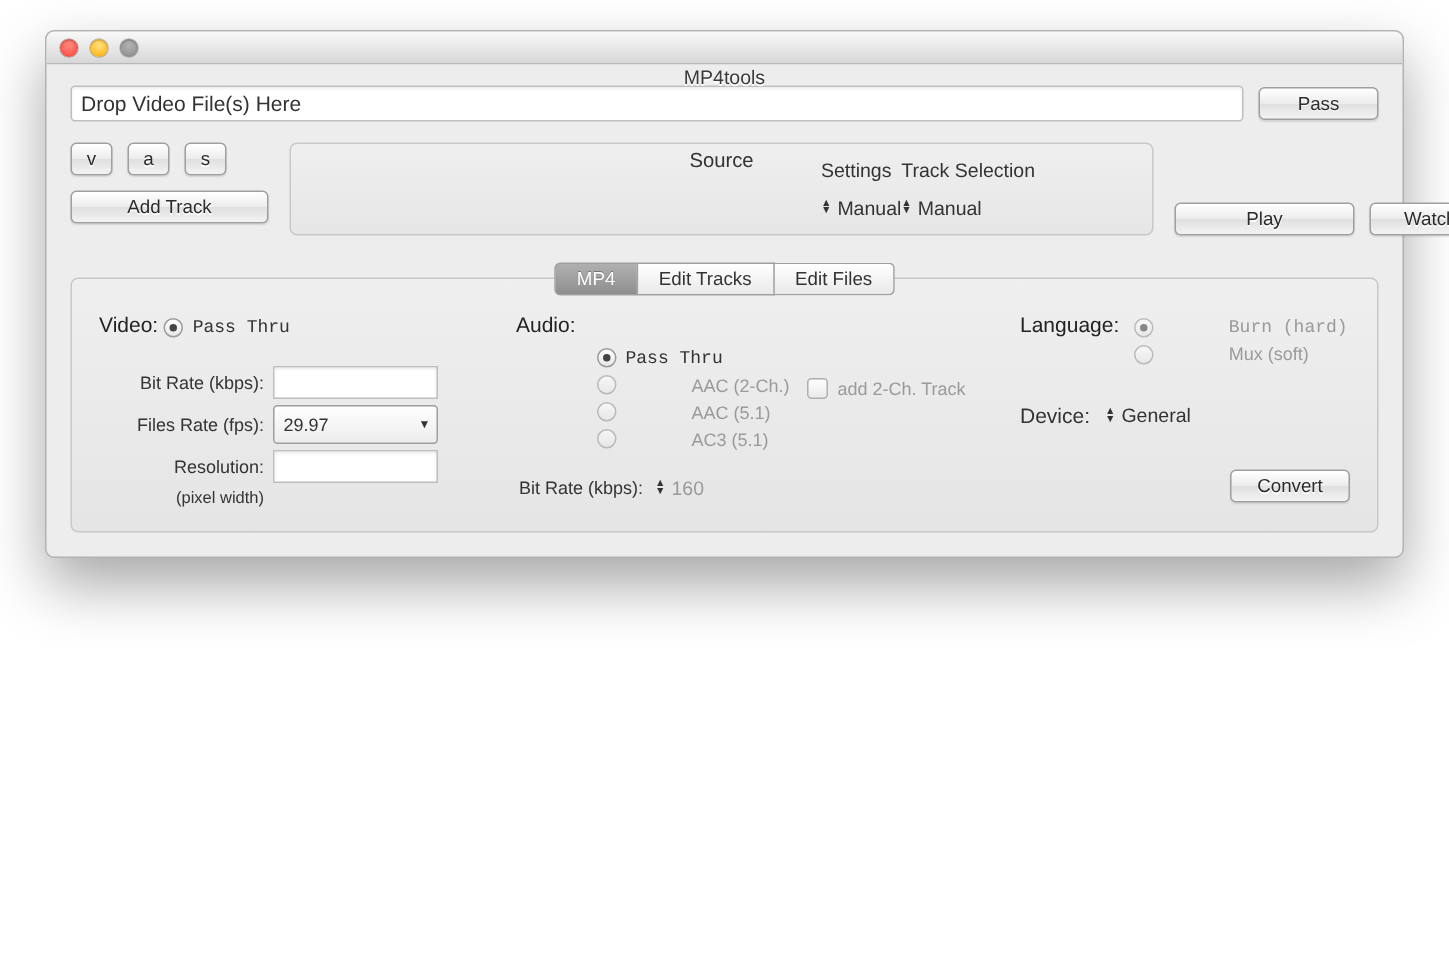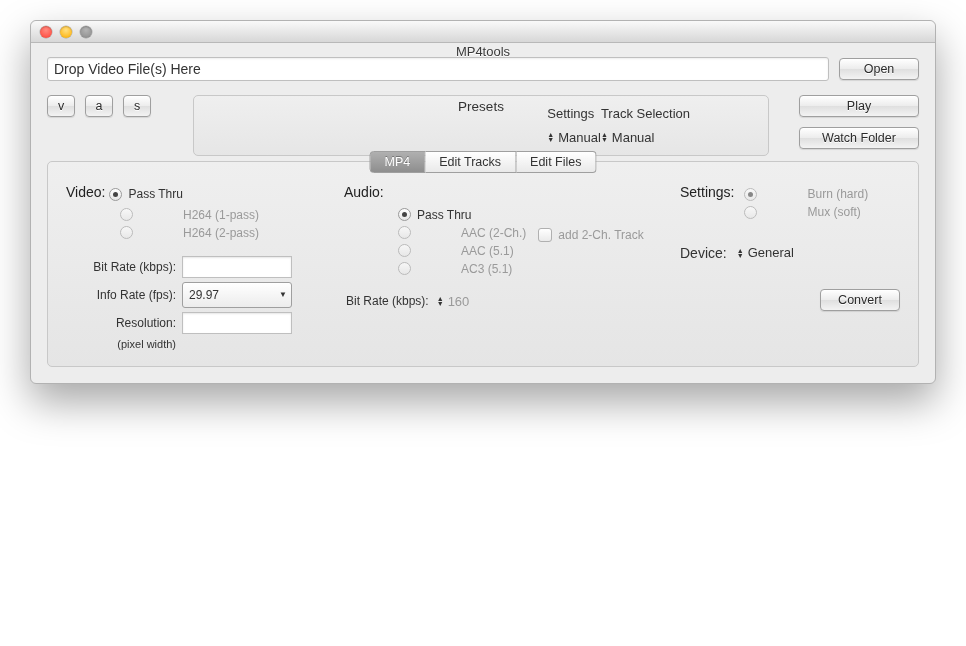--- a/index.html
+++ b/index.html
@@ -119,23 +119,23 @@
 }
 .presets-cols { display: flex; justify-content: flex-end; margin-top: 2px; }
 .preset-col .label { font-size: 13px; color: #333; margin-bottom: 4px; }
 .stepper-select {
   display: inline-flex; align-items: center; gap: 4px;
   font-size: 13px; color: #333;
 }
 .stepper-arrows {
   display: inline-flex; flex-direction: column; line-height: 5px; font-size: 7px; color: #333;
 }
-.right-col { display: flex; flex-direction: column; gap: 10px; width: 136px; align-items: flex-end; }
+.right-col { display: flex; flex-direction: row; gap: 10px; width: 136px; align-items: flex-end; }
 .tabs-wrap {
-  margin-top: 5px;
+  margin-top: 28px;
   border: 1px solid #c8c8c8;
   border-radius: 5px;
   background: linear-gradient(#efefef, #e5e5e5);
   position: relative;
   padding: 22px 18px 16px;
 }
 .tabbar {
   position: absolute; top: -11px; left: 50%; transform: translateX(-50%);
   display: flex;
 }
@@ -154,21 +154,21 @@
 .tab + .tab { border-left: none; }
 .tab.active {
   background: linear-gradient(#b0b0b0, #8e8e8e);
   color: #fff;
   text-shadow: 0 -1px 0 rgba(0,0,0,0.3);
 }
 .settings-grid { display: grid; grid-template-columns: 260px 1fr 220px; gap: 18px; }
 .section-head { font-size: 14px; color: #222; margin-bottom: 6px; }
 .radio-list { margin-left: 54px; }
 .radio-row { display: flex; align-items: center; gap: 6px; font-size: 12px; color: #555; height: 18px; }
-.radio-row.sel .rlabel { color: #333; }
+.radio-row.sel .rlabel { color: #333; font-family: Liberation Mono, monospace; }
 .radio-row.disabled .rlabel { color: #9a9a9a; padding-left: 44px; }
 .radio {
   width: 13px; height: 13px; border-radius: 50%;
   border: 1px solid #9a9a9a; background: linear-gradient(#fff, #e6e6e6);
   display: inline-flex; align-items: center; justify-content: center;
 }
 .radio.checked::after {
   content: ""; width: 5px; height: 5px; border-radius: 50%;
   background: #444;
 }
@@ -213,35 +213,36 @@
       <span class="tl-close"></span>
       <span class="tl-min"></span>
       <span class="tl-zoom"></span>
     </div>
     <div class="title">MP4tools</div>
   </div>
 
   <div class="content">
     <div class="row drop-row">
       <input class="drop-input" value="Drop Video File(s) Here" style="">
-      <button class="aqua-btn">Open</button>
+      <button class="aqua-btn">Pass</button>
     </div>
 
 
     <div class="controls-row">
       <div class="left-col">
         <div class="vas-row">
           <button class="aqua-btn small">v</button>
           <button class="aqua-btn small">a</button>
           <button class="aqua-btn small">s</button>
         </div>
+        <button class="aqua-btn" style="width:100%">Add Track</button>
       </div>
 
       <div class="presets-box">
-        <div class="presets-title">Presets</div>
+        <div class="presets-title">Source</div>
         <div class="presets-cols">
           <div class="preset-col">
             <div class="label">Settings</div>
             <div class="stepper-select">
               <span class="stepper-arrows">▲<br>▼</span>
               <span>Manual</span>
             </div>
           </div>
           <div class="preset-col" style="margin-right:60px">
             <div class="label">Track Selection</div>
@@ -269,34 +270,24 @@
       <div class="settings-grid">
 
         <div class="video-col">
           <div style="display:flex; align-items:baseline; gap:4px">
             <span class="section-head">Video:</span>
             <div class="radio-row sel">
               <span class="radio checked"></span>
               <span class="rlabel">Pass Thru</span>
             </div>
           </div>
-          <div class="radio-list">
-            <div class="radio-row disabled">
-              <span class="radio disabled"></span>
-              <span class="rlabel">H264 (1-pass)</span>
-            </div>
-            <div class="radio-row disabled">
-              <span class="radio disabled"></span>
-              <span class="rlabel">H264 (2-pass)</span>
-            </div>
-          </div>
           <div class="kv">
             <label>Bit Rate (kbps):</label>
             <input class="txt-in" value="" style="">
-            <label>Info Rate (fps):</label>
+            <label>Files Rate (fps):</label>
             <div class="combo">
               <span>29.97</span>
               <span class="carrow">▼</span>
             </div>
             <label>Resolution:</label>
             <input class="txt-in" value="" style="">
             <span class="hint">(pixel width)</span>
           </div>
         </div>
 
@@ -332,21 +323,21 @@
             <span>Bit Rate (kbps):</span>
             <div class="stepper-select">
               <span class="stepper-arrows">▲<br>▼</span>
               <span class="val">160</span>
             </div>
           </div>
         </div>
 
         <div class="sub-col">
           <div class="sub-row1">
-            <span class="section-head">Settings:</span>
+            <span class="section-head">Language:</span>
             <div>
               <div class="radio-row sel disabled">
                 <span class="radio checked disabled"></span>
                 <span class="rlabel">Burn (hard)</span>
               </div>
               <div class="radio-row disabled">
                 <span class="radio disabled"></span>
                 <span class="rlabel">Mux (soft)</span>
               </div>
             </div>

